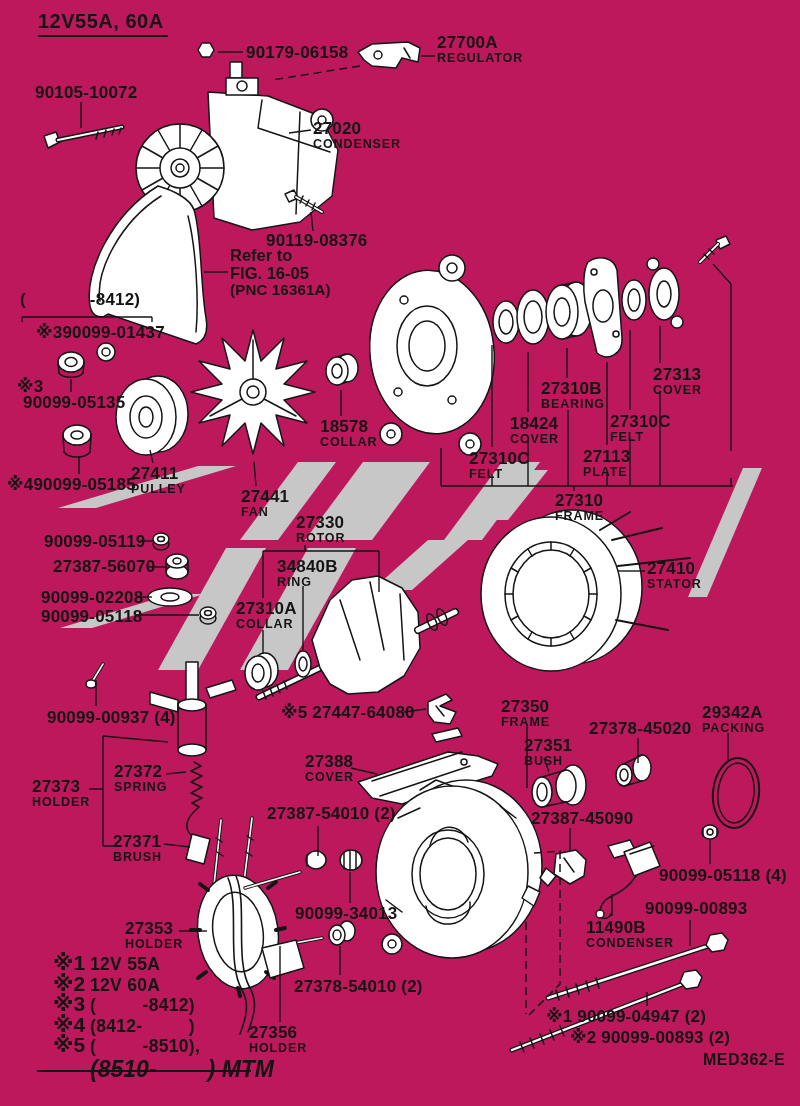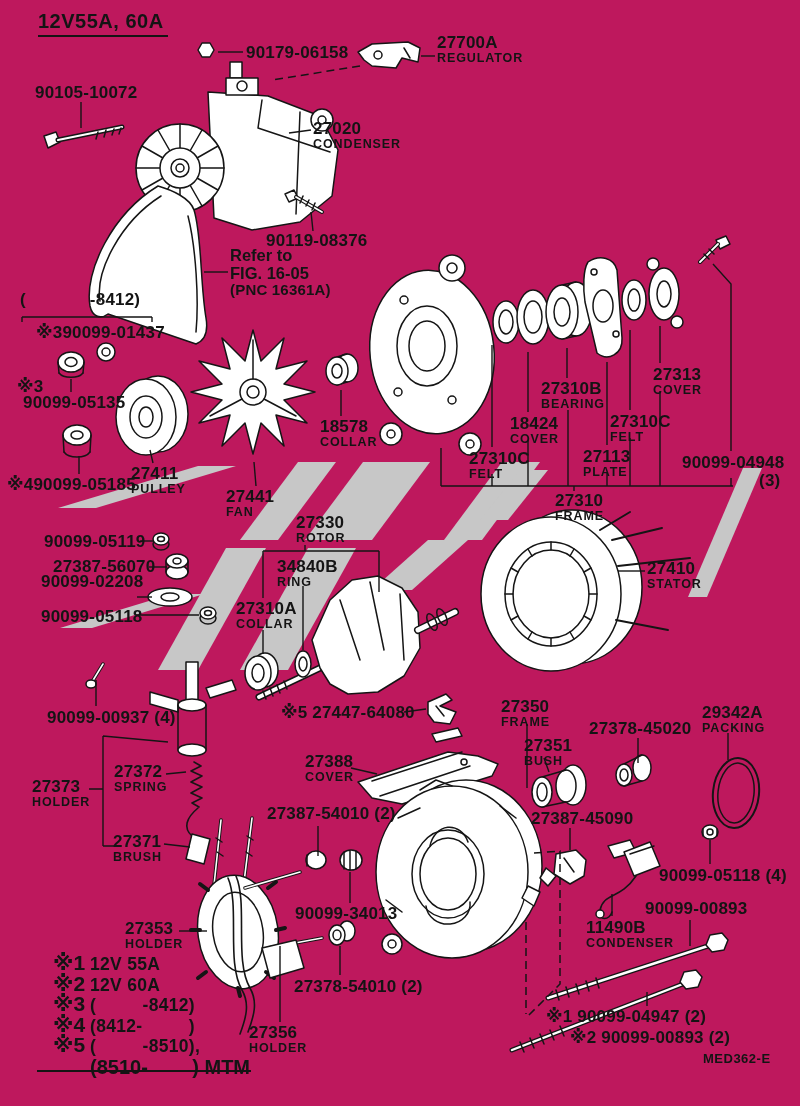--- a/index.html
+++ b/index.html
@@ -13,23 +13,23 @@
   .lbl .qty{display:block;text-align:right;padding-right:4px;}
   .title{position:absolute;left:38px;top:10px;font-size:20px;font-weight:700;
          letter-spacing:.5px;border-bottom:2.5px solid #141414;padding:0 4px 2px 0;}
   .note{position:absolute;left:230px;top:246px;font-weight:700;font-size:16.5px;line-height:1.1;}
   .note .small{display:block;font-size:15px;letter-spacing:.2px;}
   .note span{display:block;}
   .legend{position:absolute;left:53px;top:951px;}
   .legend-row{display:flex;align-items:baseline;height:20.6px;}
   .lmark{font-size:21px;font-weight:700;width:37px;display:inline-block;}
   .ltxt{font-size:17.5px;font-weight:700;letter-spacing:.3px;}
-  .legend-cont{position:absolute;left:90px;top:1056px;font-size:20px;font-weight:700;}
+  .legend-cont{position:absolute;left:90px;top:1056px;font-size:23px;font-weight:700;font-style:italic;}
   .legend-underline{position:absolute;left:37px;top:1070px;width:214px;border-top:2.6px solid #141414;}
-  .footer-code{position:absolute;left:703px;top:1051px;font-size:13px;font-weight:700;letter-spacing:.5px;}
+  .footer-code{position:absolute;left:703px;top:1051px;font-size:16px;font-weight:700;letter-spacing:.5px;}
 </style>
 </head>
 <body>
 
 <div class="page">
 
 <svg class="art" width="800" height="1106" viewBox="0 0 800 1106">
 
   <g fill="#c7c7c7" stroke="none">
     <polygon points="58,508 198,466 236,466 96,508"></polygon>
@@ -496,21 +496,21 @@
       <span class="num">18578</span>
       <span class="desc">COLLAR</span>
     </div>
 <div class="lbl" style="left:131px;top:465px">
       <span class="num">27411</span>
       <span class="desc">PULLEY</span>
     </div>
 <div class="lbl" style="left:7px;top:476px">
       <span class="num">※490099-05185</span>
     </div>
-<div class="lbl" style="left:226px;top:488px">
+<div class="lbl" style="left:241px;top:488px">
       <span class="num">27441</span>
       <span class="desc">FAN</span>
     </div>
 
 <div class="lbl" style="left:541px;top:380px">
       <span class="num">27310B</span>
       <span class="desc">BEARING</span>
     </div>
 <div class="lbl" style="left:653px;top:366px">
       <span class="num">27313</span>
@@ -525,36 +525,32 @@
       <span class="desc">FELT</span>
     </div>
 <div class="lbl" style="left:469px;top:450px">
       <span class="num">27310C</span>
       <span class="desc">FELT</span>
     </div>
 <div class="lbl" style="left:583px;top:448px">
       <span class="num">27113</span>
       <span class="desc">PLATE</span>
     </div>
-<div class="lbl" style="left:682px;top:454px">
-      <span class="num">90099-04948</span>
-      <span class="qty">(3)</span>
-    </div>
 <div class="lbl" style="left:555px;top:492px">
       <span class="num">27310</span>
       <span class="desc">FRAME</span>
     </div>
 
 <div class="lbl" style="left:44px;top:533px">
       <span class="num">90099-05119</span>
     </div>
 <div class="lbl" style="left:53px;top:558px">
       <span class="num">27387-56070</span>
     </div>
-<div class="lbl" style="left:41px;top:573px">
+<div class="lbl" style="left:41px;top:589px">
       <span class="num">90099-02208</span>
     </div>
 <div class="lbl" style="left:41px;top:608px">
       <span class="num">90099-05118</span>
     </div>
 <div class="lbl" style="left:296px;top:514px">
       <span class="num">27330</span>
       <span class="desc">ROTOR</span>
     </div>
 <div class="lbl" style="left:277px;top:558px">

